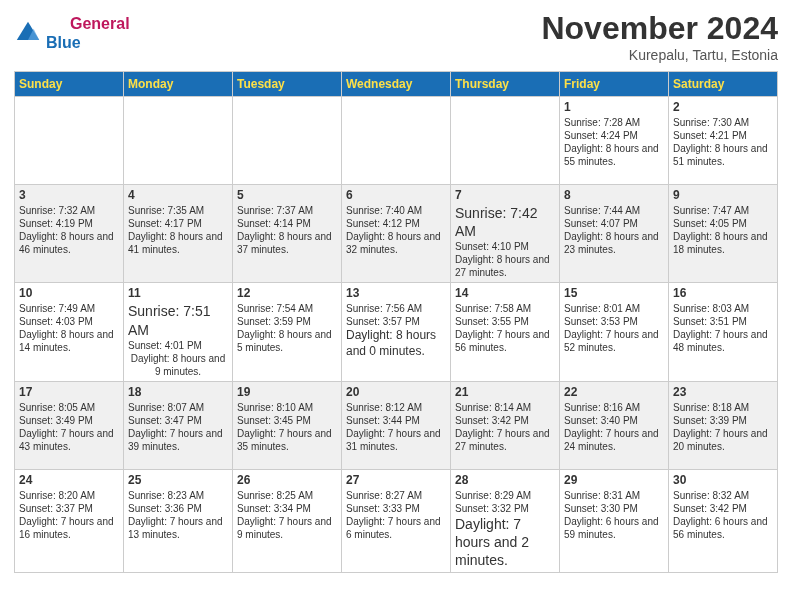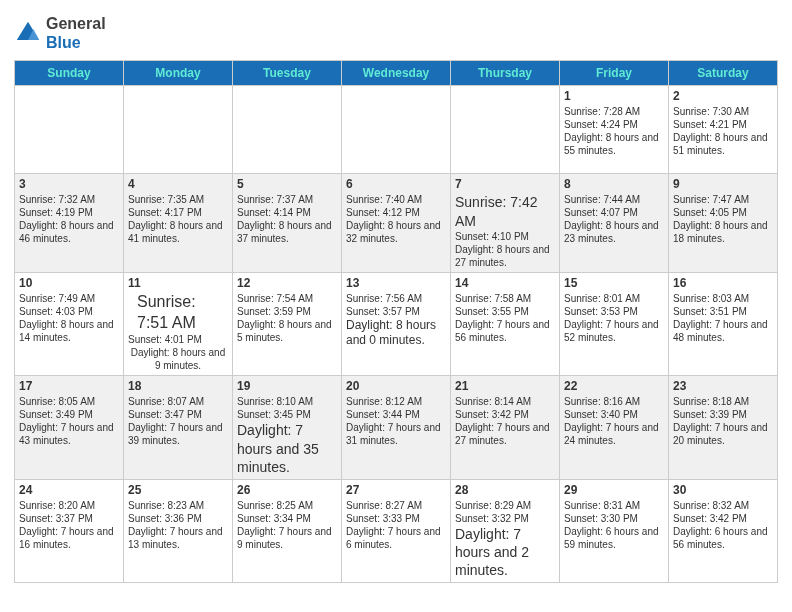--- a/index.html
+++ b/index.html
@@ -43,25 +43,25 @@
       font-size: 14px;
       color: #555;
     }
     .calendar {
       width: 100%;
       border-collapse: collapse;
       table-layout: fixed;
     }
     .calendar th {
       background: #1a6eb5;
-      color: #5eead4;
+      color: #fde047;
       font-size: 12px;
       font-weight: bold;
       padding: 5px 4px;
-      text-align: center;
+      text-align: left;
       border: 1px solid #ccc;
     }
     .calendar td {
       border: 1px solid #ccc;
       vertical-align: top;
       padding: 3px 4px;
       height: 88px;
       background: #fff;
       font-size: 10px;
       color: #333;
@@ -84,26 +84,28 @@
 
 <div class="page">
   <div class="header">
     <div class="logo">
       <svg class="logo-icon" viewBox="0 0 40 40">
         <polygon points="20,4 36,30 4,30" fill="#1a6eb5"></polygon>
         <polygon points="28,14 36,30 20,30" fill="#5ba3e0" opacity="0.7"></polygon>
       </svg>
       <div>
         <div style="font-size:16px;font-weight:bold;color:#333;line-height:1.2;">
-          <span style="color:#404040;">General</span>
+          <span style="color:#be185d;margin-left:24px;">General</span>
         </div>
         <div style="font-size:16px;font-weight:bold;color:#1a6eb5;line-height:1.2;">Blue</div>
       </div>
     </div>
     <div class="title-block">
+      <div class="month-title">November 2024</div>
+      <div class="location">Kurepalu, Tartu, Estonia</div>
     </div>
   </div>
 
   <table class="calendar">
     <thead>
       <tr>
         <th>Sunday</th>
         <th>Monday</th>
         <th>Tuesday</th>
         <th>Wednesday</th>
@@ -178,21 +180,21 @@
         </tr>
         <tr style="background: rgb(255, 255, 255);">
           <td>
             <span class="day-num">10</span>
             <div style="font-size: 10px; line-height: 1.3;">Sunrise: 7:49 AM</div>
             <div style="font-size: 10px; line-height: 1.3;">Sunset: 4:03 PM</div>
             <div style="font-size: 10px; line-height: 1.3;">Daylight: 8 hours and 14 minutes.</div>
           </td>
           <td>
             <span class="day-num">11</span>
-            <div style="font-size: 16px; line-height: 1.3; margin-left: 9px;">Sunrise: 7:51 AM</div>
+            <div style="font-size: 14px; line-height: 1.3;">Sunrise: 7:51 AM</div>
             <div style="font-size: 10px; line-height: 1.3;">Sunset: 4:01 PM</div>
             <div style="font-size: 10px; line-height: 1.3; text-align: center;">Daylight: 8 hours and 9 minutes.</div>
           </td>
           <td>
             <span class="day-num">12</span>
             <div style="font-size: 10px; line-height: 1.3;">Sunrise: 7:54 AM</div>
             <div style="font-size: 10px; line-height: 1.3;">Sunset: 3:59 PM</div>
             <div style="font-size: 10px; line-height: 1.3;">Daylight: 8 hours and 5 minutes.</div>
           </td>
           <td>
@@ -230,21 +232,21 @@
           <td style="background: rgb(240, 240, 240);">
             <span class="day-num">18</span>
             <div style="font-size: 10px; line-height: 1.3;">Sunrise: 8:07 AM</div>
             <div style="font-size: 10px; line-height: 1.3;">Sunset: 3:47 PM</div>
             <div style="font-size: 10px; line-height: 1.3;">Daylight: 7 hours and 39 minutes.</div>
           </td>
           <td style="background: rgb(240, 240, 240);">
             <span class="day-num">19</span>
             <div style="font-size: 10px; line-height: 1.3;">Sunrise: 8:10 AM</div>
             <div style="font-size: 10px; line-height: 1.3;">Sunset: 3:45 PM</div>
-            <div style="font-size: 14px; line-height: 1.3;">Daylight: 7 hours and 35 minutes.</div>
+            <div style="font-size: 10px; line-height: 1.3;">Daylight: 7 hours and 35 minutes.</div>
           </td>
           <td style="background: rgb(240, 240, 240);">
             <span class="day-num">20</span>
             <div style="font-size: 10px; line-height: 1.3;">Sunrise: 8:12 AM</div>
             <div style="font-size: 10px; line-height: 1.3;">Sunset: 3:44 PM</div>
             <div style="font-size: 10px; line-height: 1.3;">Daylight: 7 hours and 31 minutes.</div>
           </td>
           <td style="background: rgb(240, 240, 240);">
             <span class="day-num">21</span>
             <div style="font-size: 10px; line-height: 1.3;">Sunrise: 8:14 AM</div>

